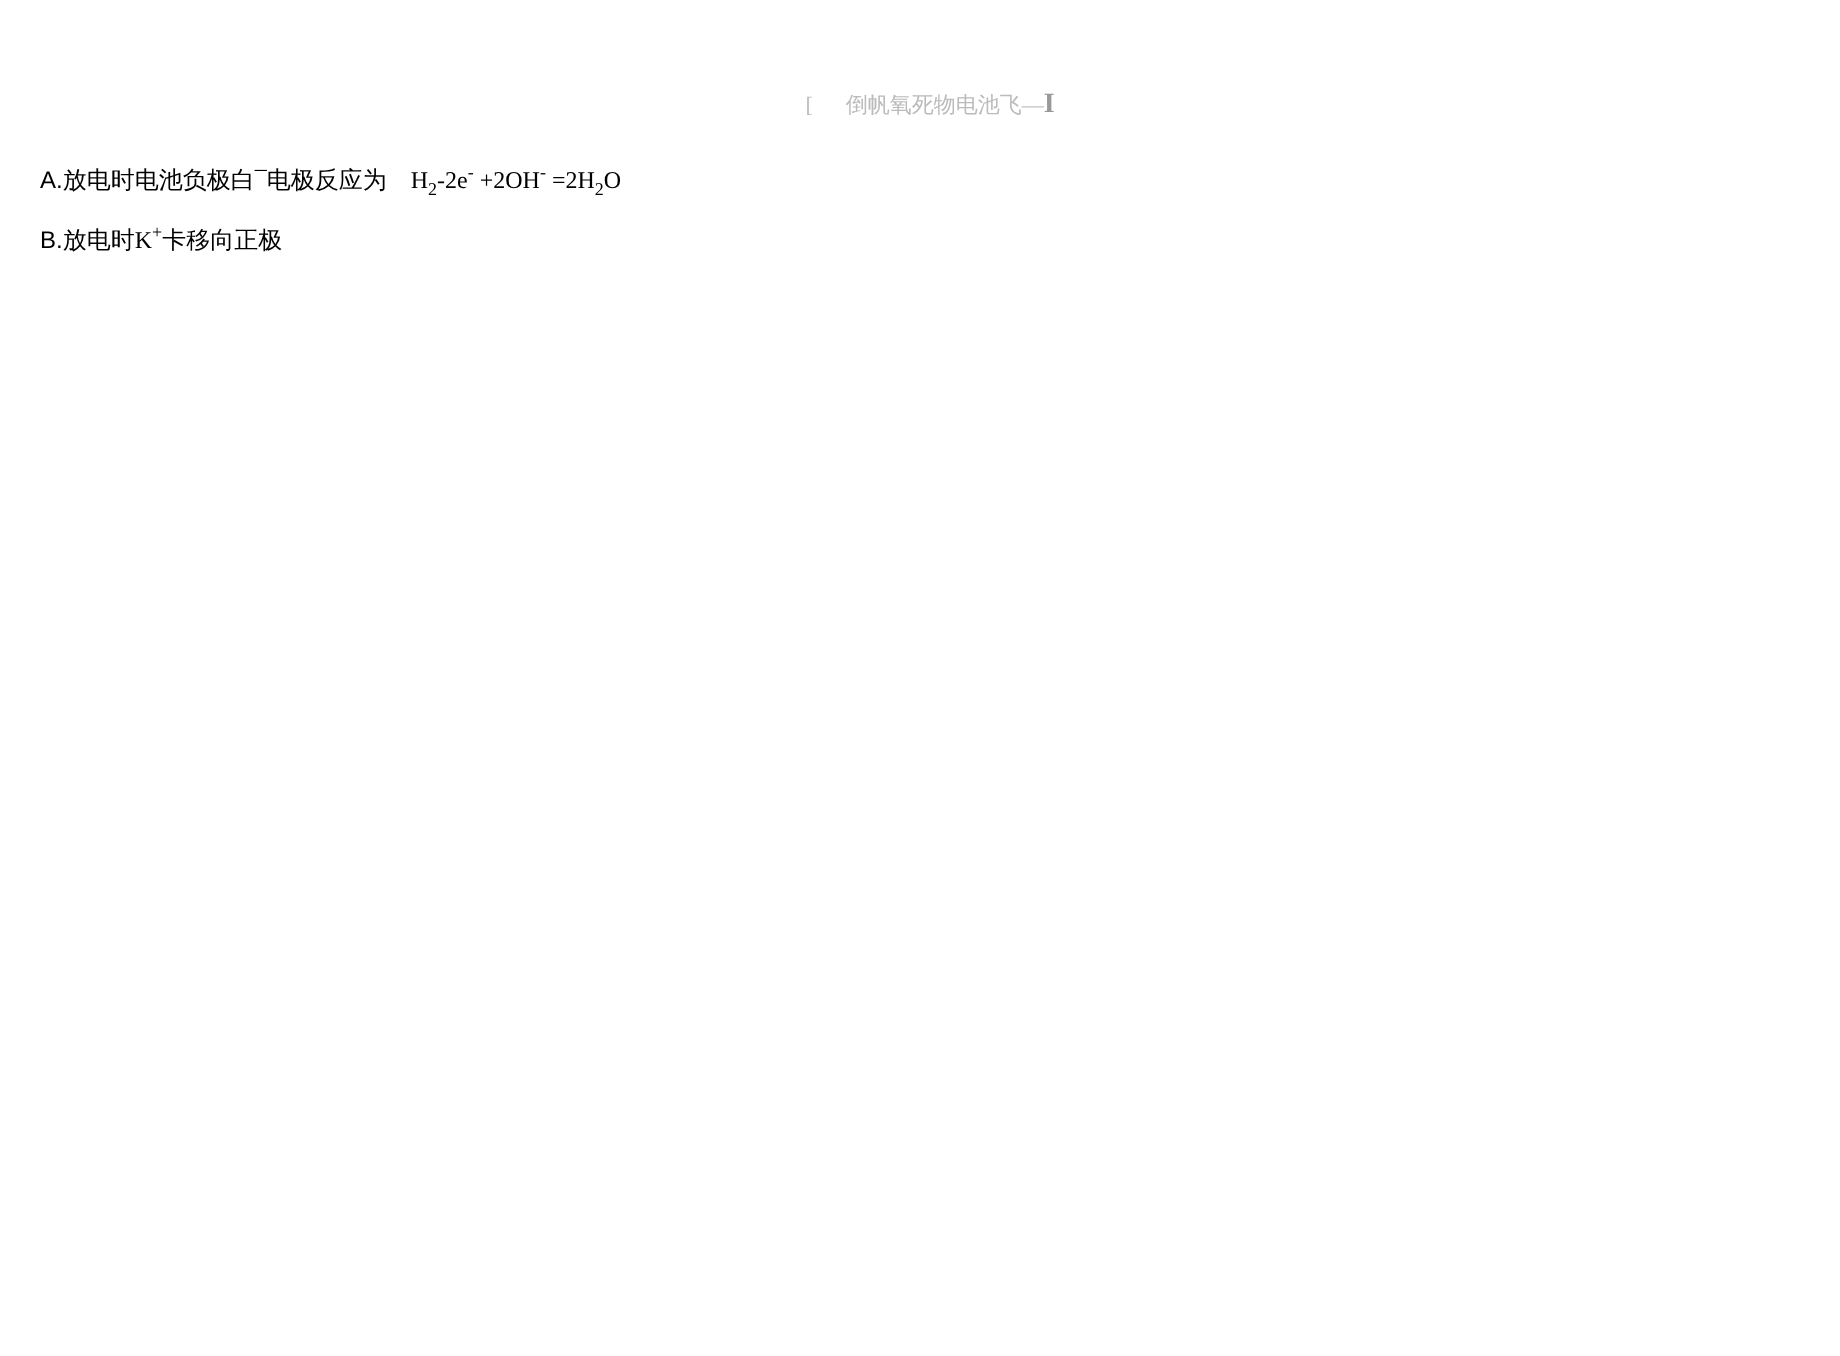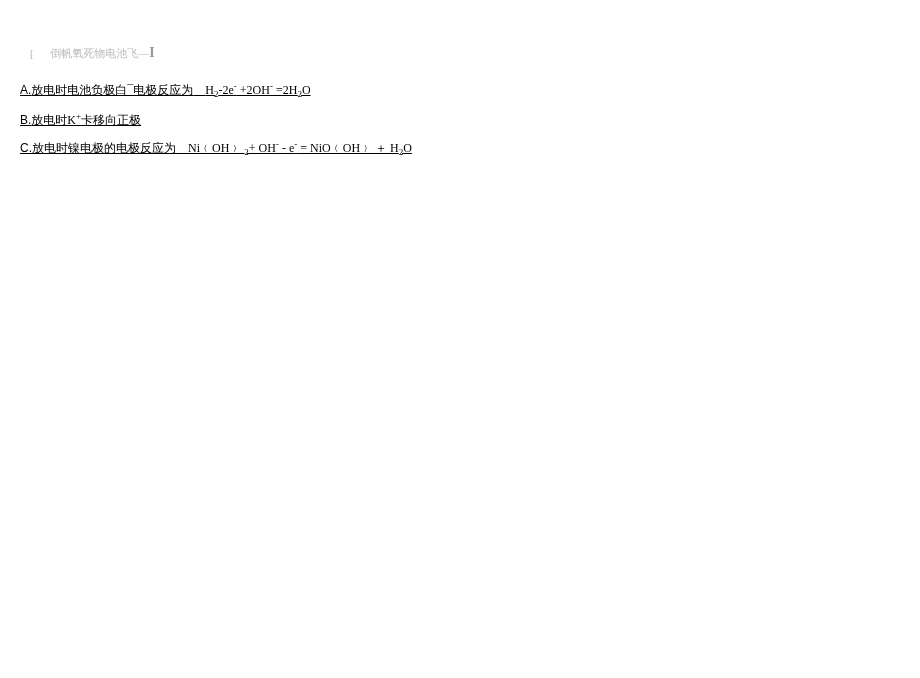--- a/index.html
+++ b/index.html
@@ -15,29 +15,29 @@
       line-height: 2.2;
     }
     .content {
       padding: 38px 20px 20px 20px;
     }
     .header-line {
       color: #bbb;
       font-size: 11px;
       margin-bottom: 8px;
       padding-left: 10px;
+      text-align: center;
     }
     .header-line .big-i {
       font-weight: bold;
       font-size: 14px;
       color: #999;
     }
     .line {
       margin-bottom: 2px;
-      text-decoration: underline;
     }
     .option-label {
       font-family: Arial, sans-serif;
     }
     .sub {
       vertical-align: sub;
       font-size: 9px;
     }
     .sup {
       vertical-align: super;
@@ -61,23 +61,18 @@
   <div class="line">
     <span class="option-label">A.</span><span>放电时电池负极白¯电极反应为</span>
     &nbsp;&nbsp;
     <span>H<span class="sub">2</span>-2e<span class="sup">-</span> +2OH<span class="sup">-</span> =2H<span class="sub">2</span>O</span>
   </div>
 
   <div class="line">
     <span class="option-label">B.</span><span>放电时K<span class="sup">+</span>卡移向正极</span>
   </div>
 
-  <div class="line">
-    <span class="option-label">C.</span><span>放电时镍电极的电极反应为</span>
-    &nbsp;&nbsp;
-    <span>Ni﹙OH﹚ <span class="sub">2</span>+ OH<span class="sup">-</span> - e<span class="sup">-</span> = NiO﹙OH﹚ ＋ H<span class="sub">2</span>O</span>
-  </div>
 
 
 
 
 
 </div>
 
 </body></html>

